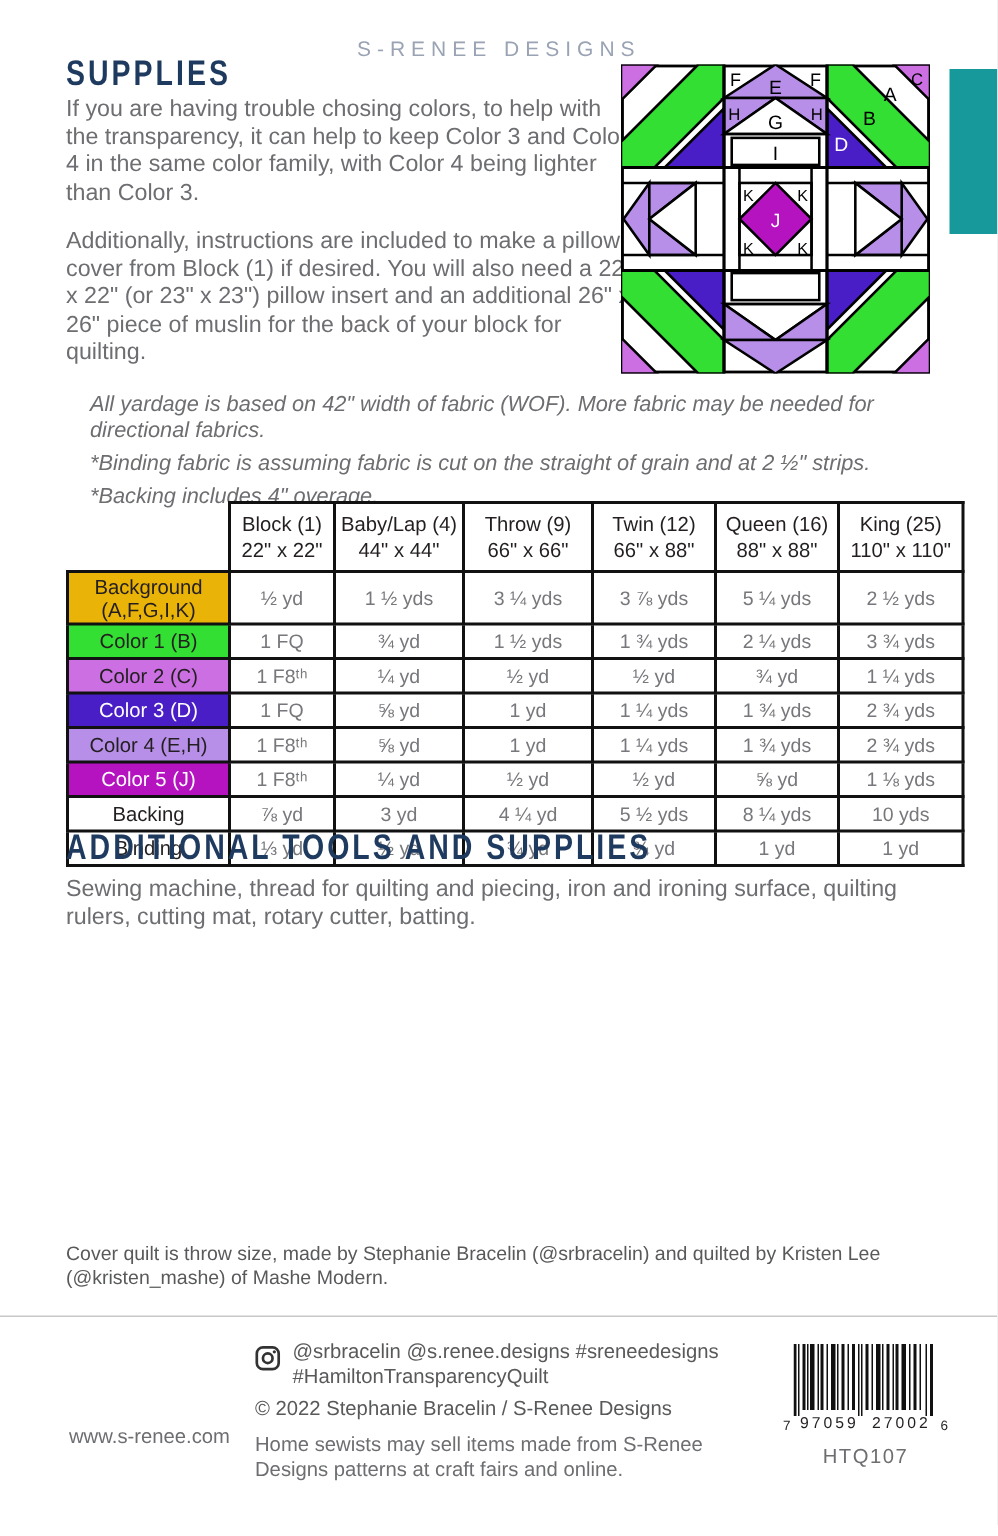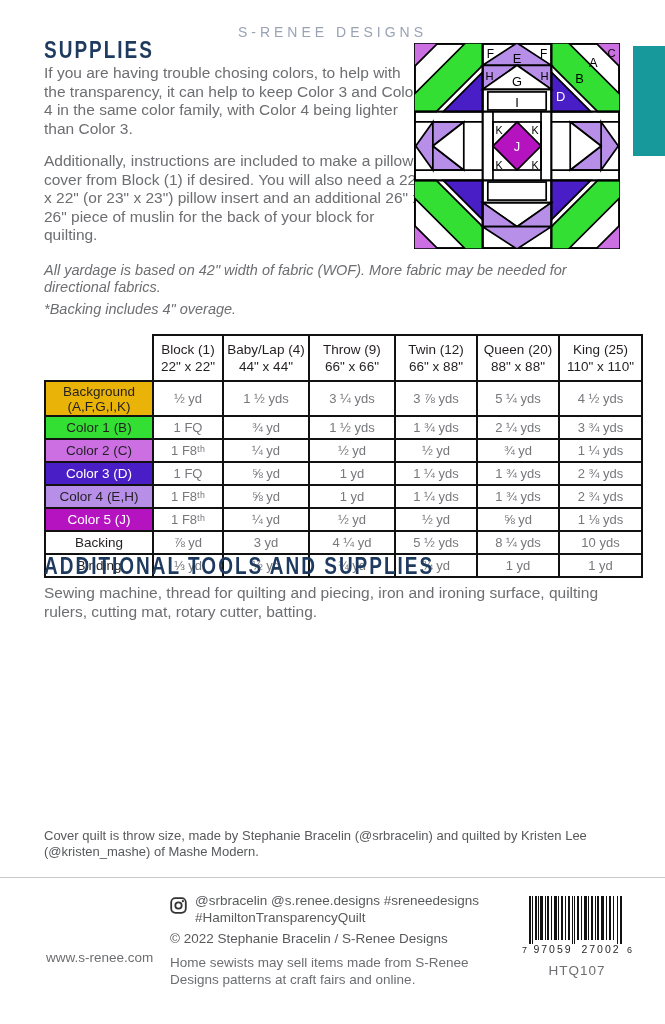--- a/index.html
+++ b/index.html
@@ -24,21 +24,21 @@
   
   .body-text{
     position:absolute;color:var(--body);font-size:15.5px;line-height:18.5px;margin:0;
   }
   .para1{left:44px;top:64px;width:378px;}
   .para2{left:44px;top:152px;width:378px;}
   .tools-body{left:44px;top:584px;width:565px;}
   
   .notes{position:absolute;left:44px;top:262px;width:578px;color:var(--body);
     font-style:italic;font-size:14.5px;line-height:17px;}
-  .notes .note-line{margin:0 0 5px 0;}
+  .notes .note-line{margin:0 0 5px 16px;}
   
   .diagram{position:absolute;left:414px;top:43px;width:206px;height:206px;}
   .teal-bar{position:absolute;left:633px;top:46px;width:32px;height:110px;background:var(--teal);}
   .c-white{fill:#ffffff;}
   .c-green{fill:var(--green);}
   .c-indigo{fill:var(--indigo);}
   .c-lavender{fill:var(--lavender);}
   .c-orchid{fill:var(--orchid);}
   .c-magenta{fill:var(--magenta);}
   
@@ -156,20 +156,21 @@
         <text x="99" y="147" text-anchor="middle" font-size="12.5" font-family="&quot;Liberation Sans&quot;,&quot;DejaVu Sans&quot;,sans-serif" fill="#000">K</text>
         <text x="141" y="147" text-anchor="middle" font-size="12.5" font-family="&quot;Liberation Sans&quot;,&quot;DejaVu Sans&quot;,sans-serif" fill="#000">K</text>
         <text x="120" y="126" text-anchor="middle" font-size="15" font-family="&quot;Liberation Sans&quot;,&quot;DejaVu Sans&quot;,sans-serif" fill="#ffffff">J</text>
       </g>
   </svg>
 
   <div class="teal-bar"></div>
 
   <div class="notes">
     <p class="note-line">All yardage is based on 42" width of fabric (WOF). More fabric may be needed for directional fabrics.</p>
+    <p class="note-line">*Binding fabric is assuming fabric is cut on the straight of grain and at 2 ½" strips.</p>
     <p class="note-line">*Backing includes 4" overage.</p>
   </div>
 
   <table class="yardage" id="yardage-table">
       <thead>
         <tr>
           <th class="corner"></th>
           <th class="col-c1">
             <div>Block (1)</div>
             <div>22" x 22"</div>
@@ -180,38 +181,38 @@
           </th>
           <th class="col-c3">
             <div>Throw (9)</div>
             <div>66" x 66"</div>
           </th>
           <th class="col-c4">
             <div>Twin (12)</div>
             <div>66" x 88"</div>
           </th>
           <th class="col-c5">
-            <div>Queen (20)</div>
+            <div>Queen (16)</div>
             <div>88" x 88"</div>
           </th>
           <th class="col-c6">
             <div>King (25)</div>
             <div>110" x 110"</div>
           </th>
         </tr>
       </thead>
       <tbody>
         <tr class="bg-row">
           <td class="rowlabel" style="background: #eab308; color: rgb(35, 31, 32);">Background (A,F,G,I,K)</td>
           <td class="val">½ yd</td>
           <td class="val">1 ½ yds</td>
           <td class="val">3 ¼ yds</td>
           <td class="val">3 ⅞ yds</td>
           <td class="val">5 ¼ yds</td>
-          <td class="val">4 ½ yds</td>
+          <td class="val">2 ½ yds</td>
         </tr>
         <tr>
           <td class="rowlabel" style="background: rgb(51, 223, 51); color: rgb(35, 31, 32);">Color 1 (B)</td>
           <td class="val">1 FQ</td>
           <td class="val">¾ yd</td>
           <td class="val">1 ½ yds</td>
           <td class="val">1 ¾ yds</td>
           <td class="val">2 ¼ yds</td>
           <td class="val">3 ¾ yds</td>
         </tr>

